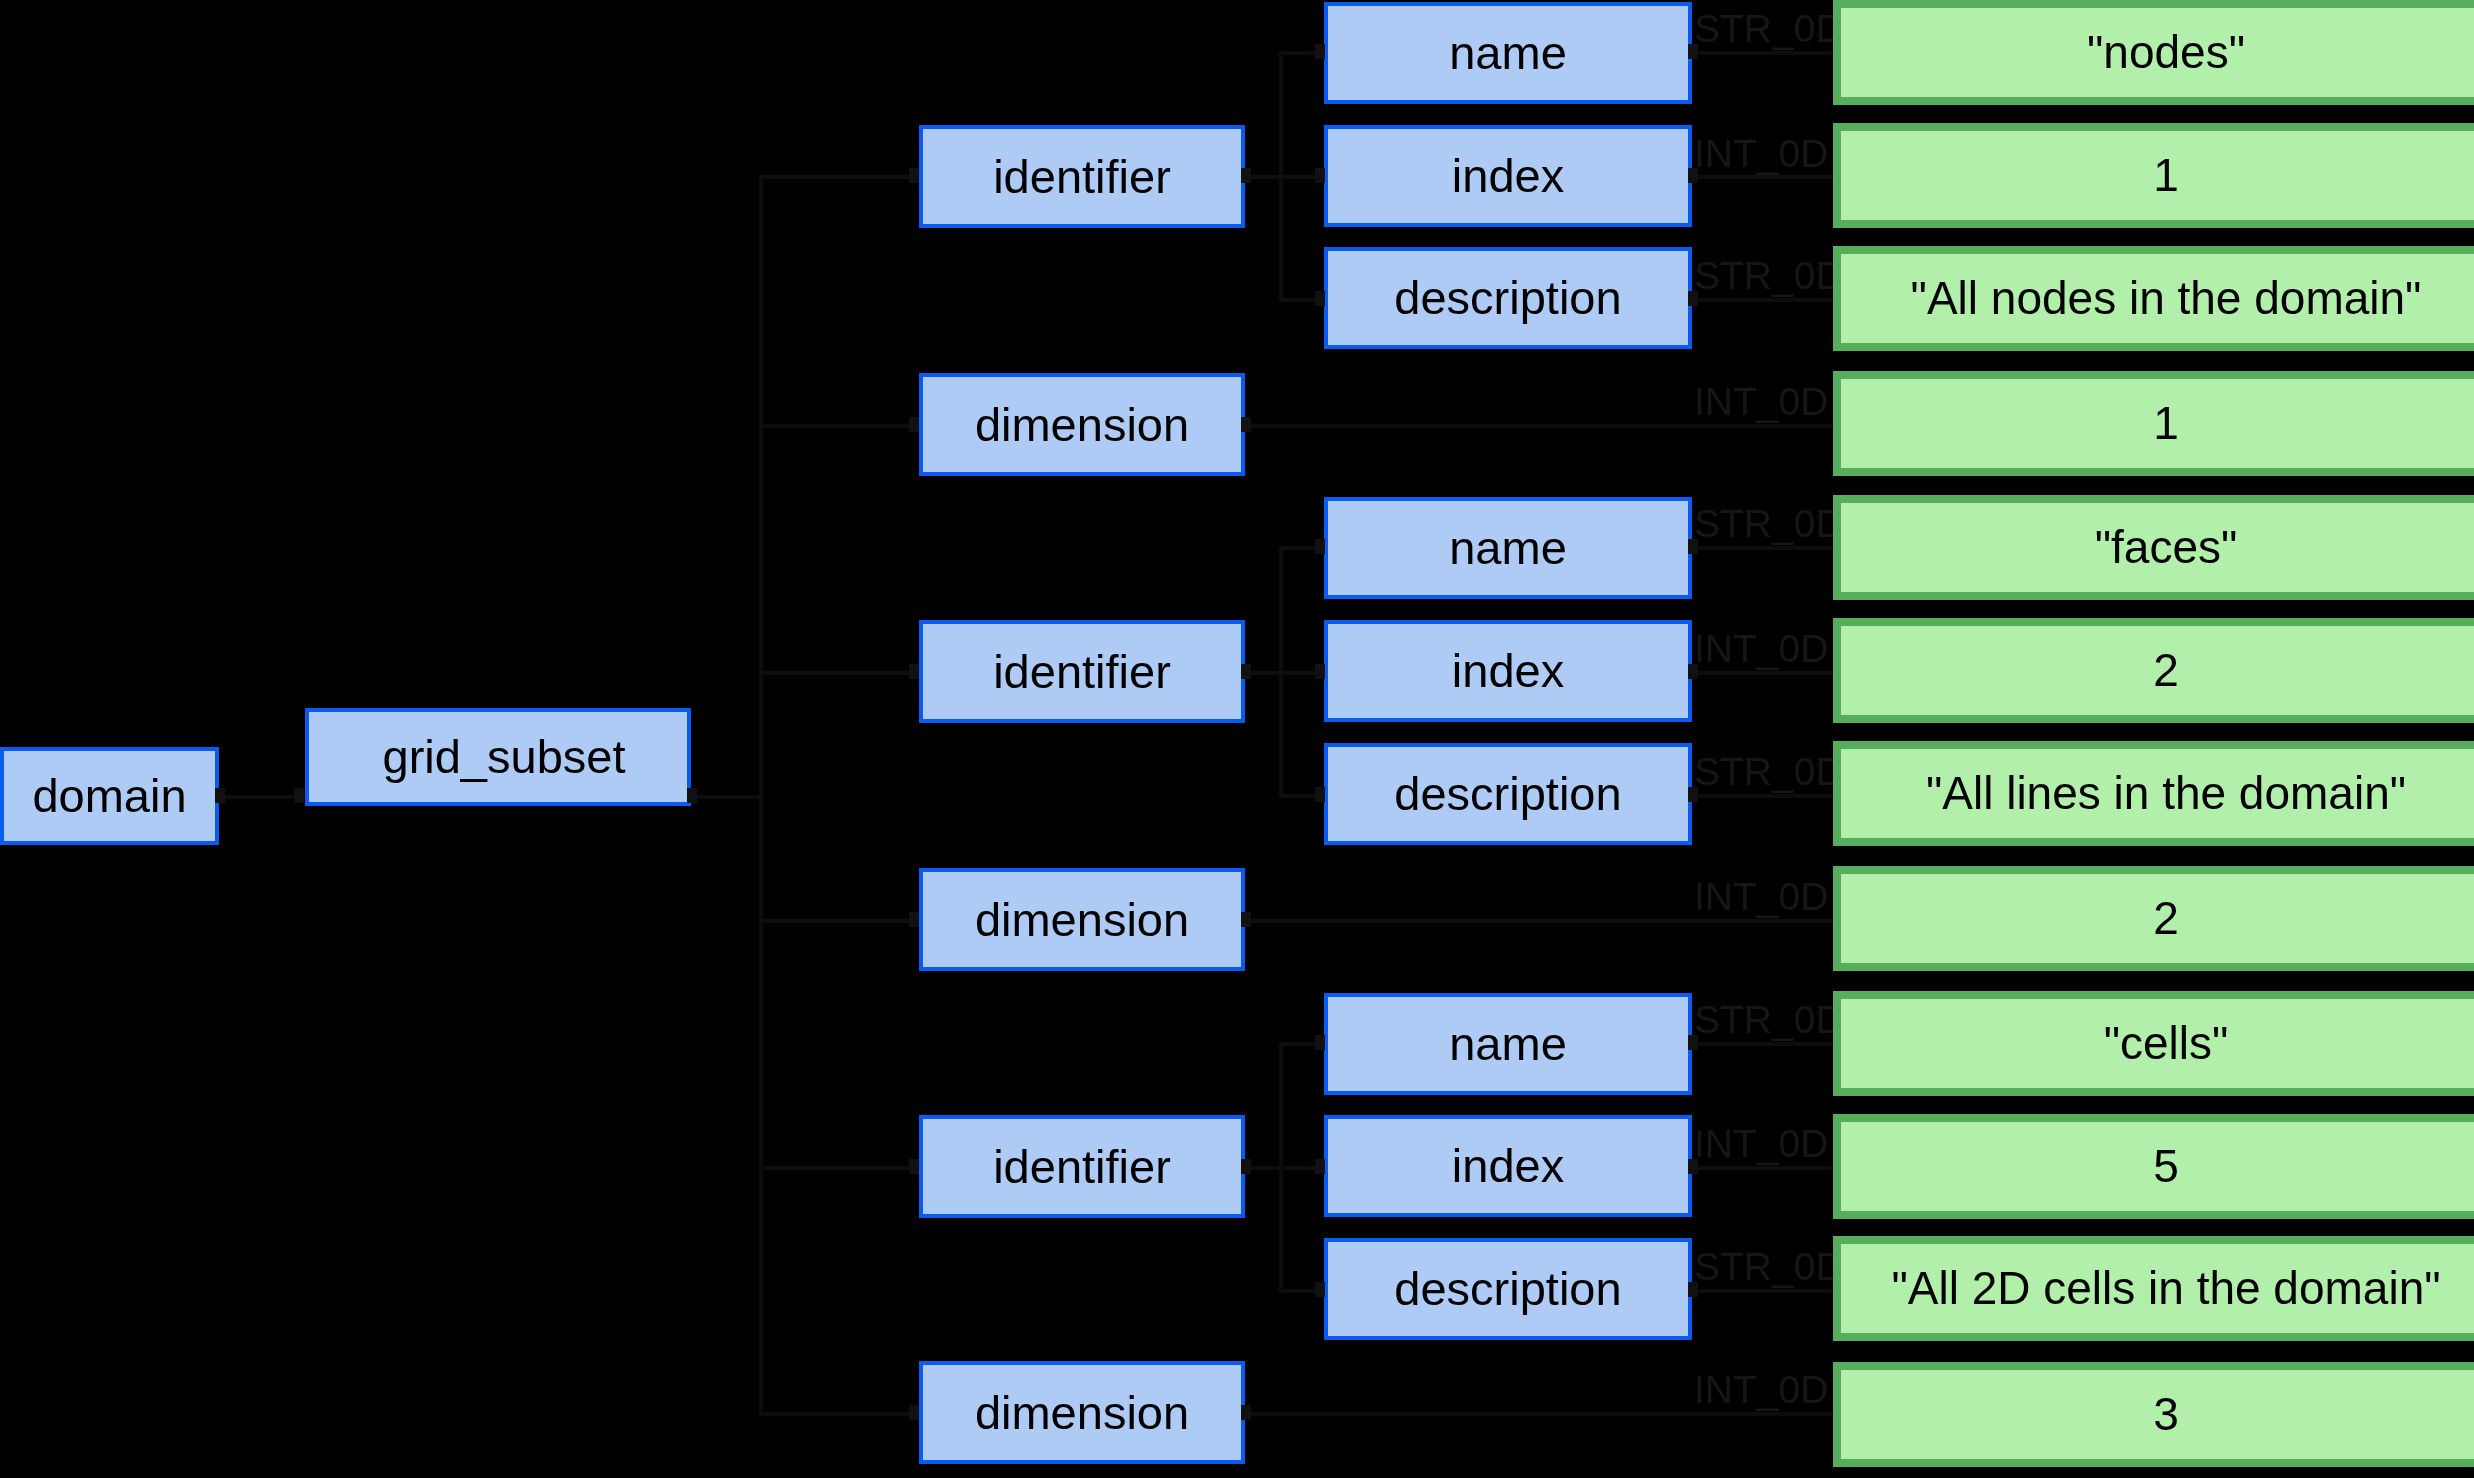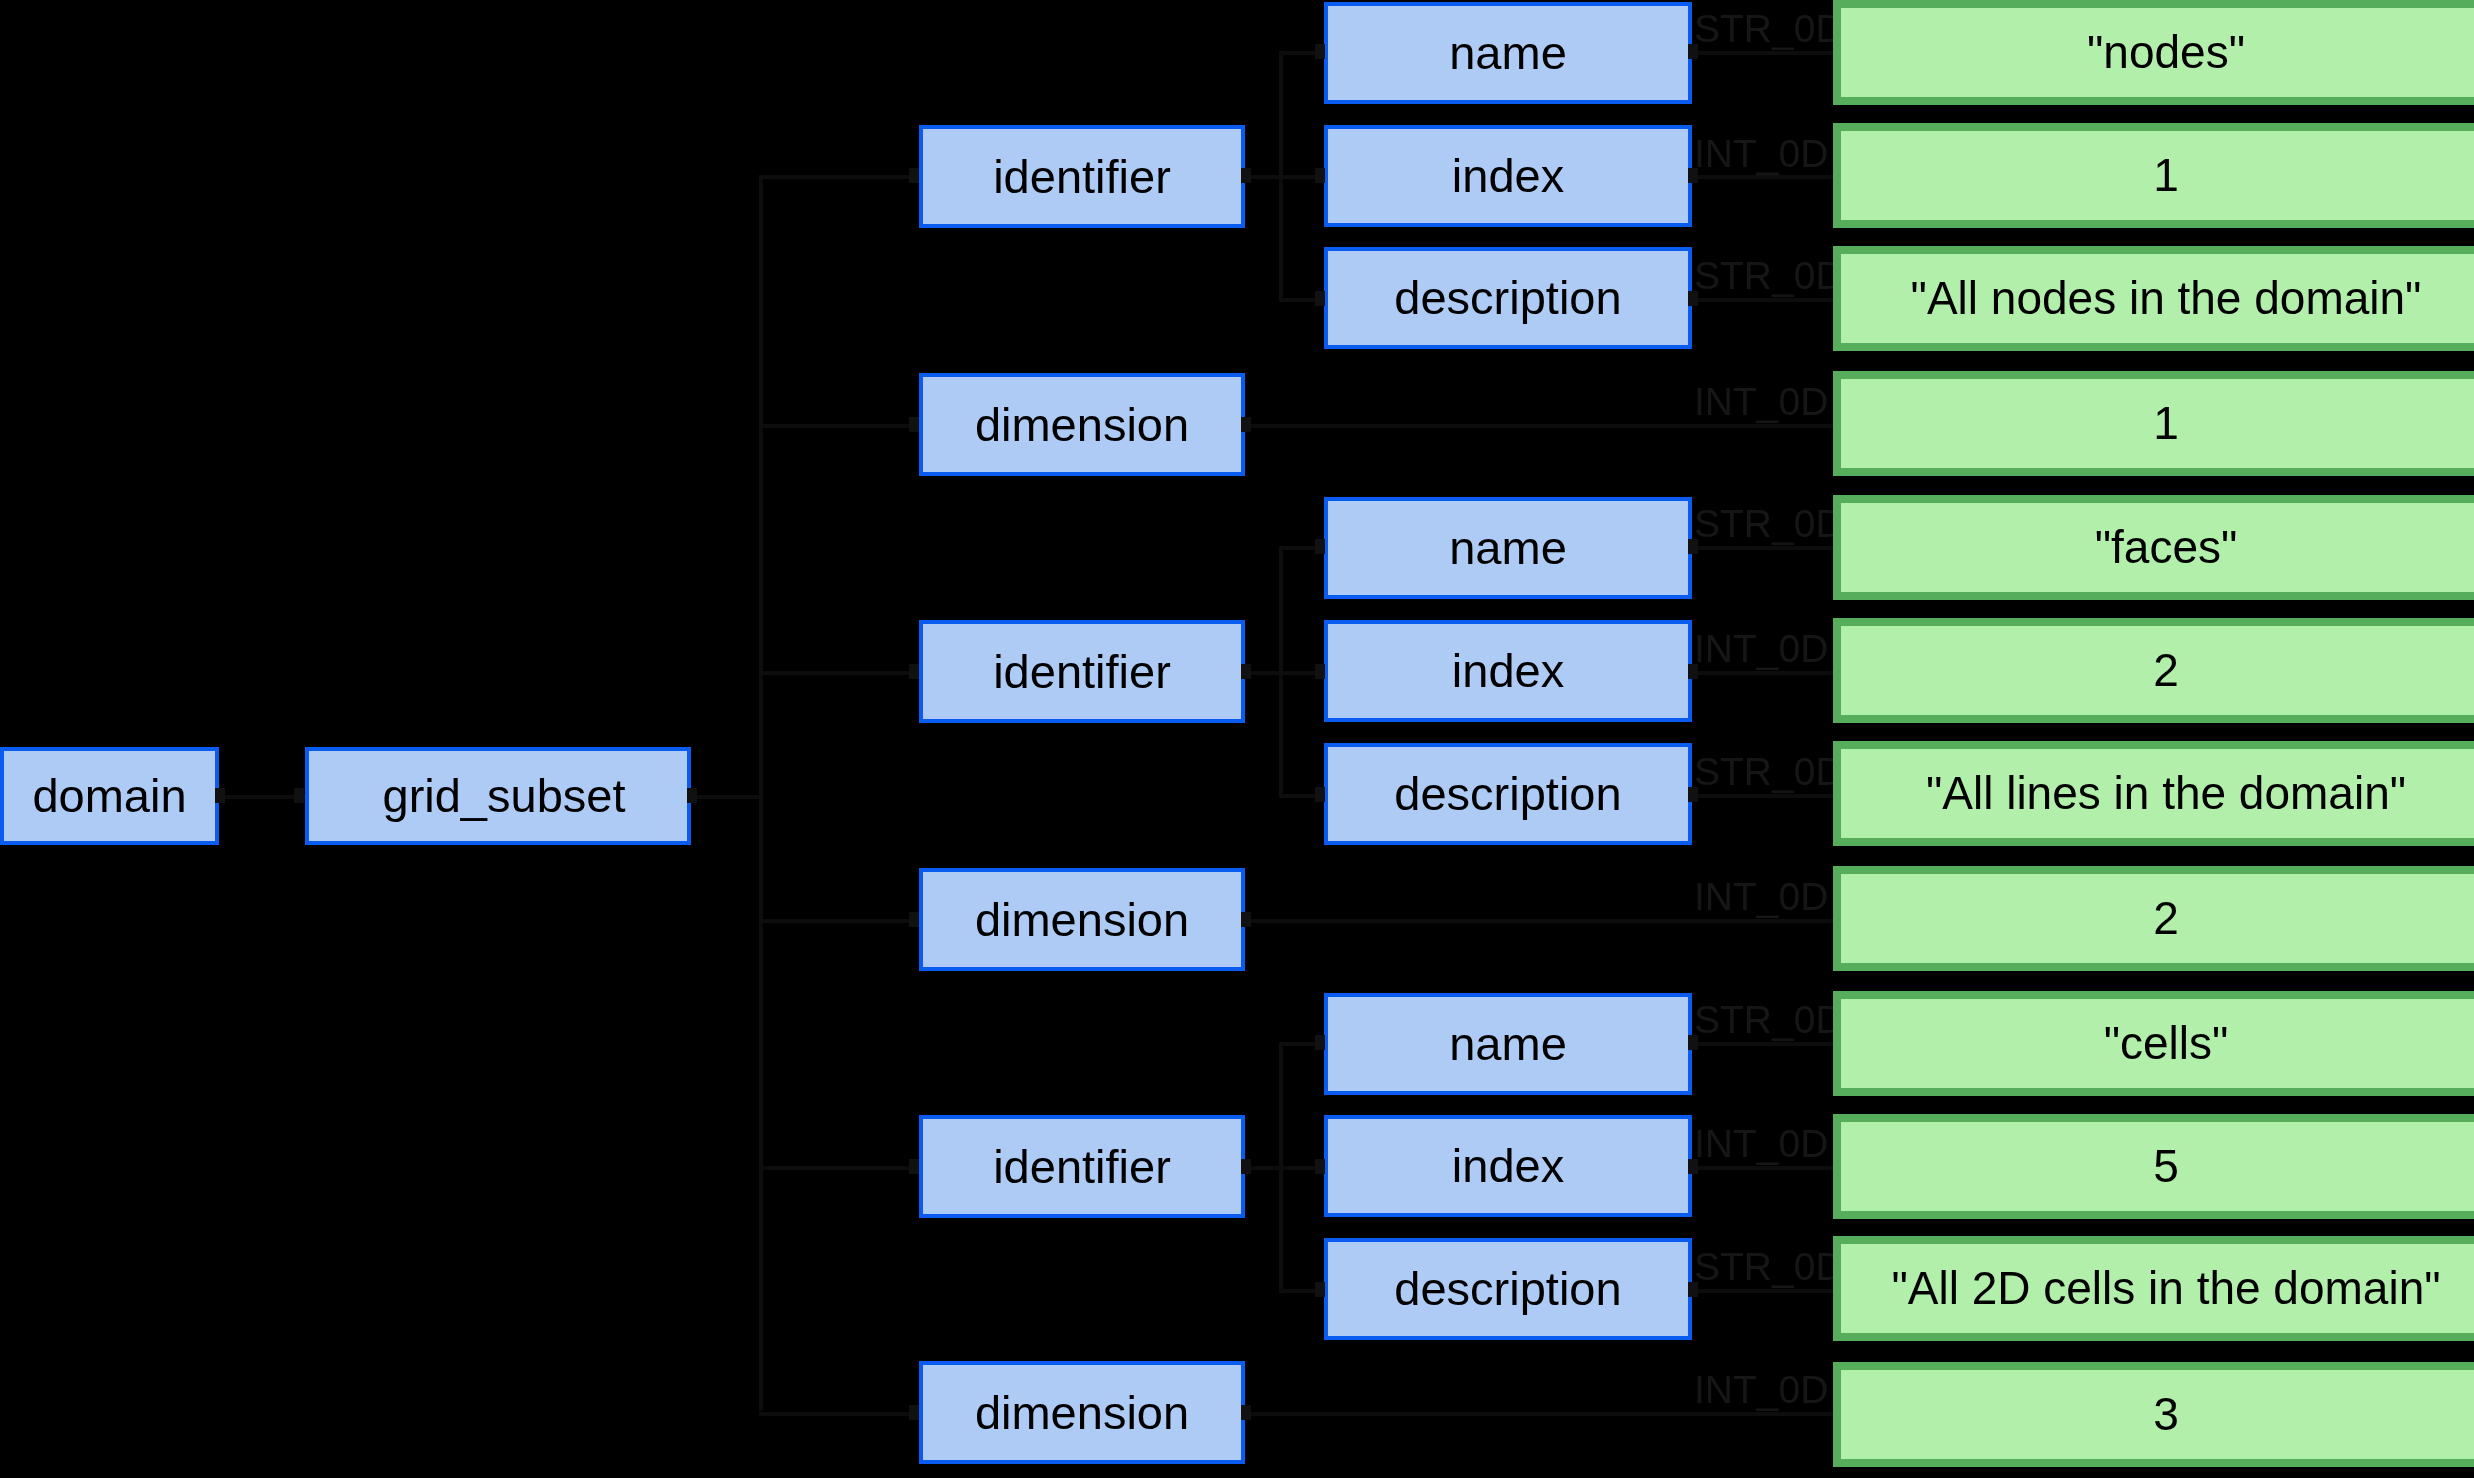--- a/index.html
+++ b/index.html
@@ -125,21 +125,21 @@
   <div class="edge-label" style="left:1694px; top:627px;">INT_0D</div>
   <div class="edge-label" style="left:1694px; top:750px;">STR_0D</div>
   <div class="edge-label" style="left:1694px; top:875px;">INT_0D</div>
   <div class="edge-label" style="left:1694px; top:998px;">STR_0D</div>
   <div class="edge-label" style="left:1694px; top:1122px;">INT_0D</div>
   <div class="edge-label" style="left:1694px; top:1245px;">STR_0D</div>
   <div class="edge-label" style="left:1694px; top:1368px;">INT_0D</div>
 
   <div class="node blue" style="left:0px; top:747px; width:219px; height:98px;">domain</div>
 
-  <div class="node blue" style="left:305px; top:747px; width:386px; height:98px;padding-left:12px;">grid_subset</div>
+  <div class="node blue" style="left:305px; top:708px; width:386px; height:98px;padding-left:12px;">grid_subset</div>
 
   <div class="node blue" style="left:919px; top:125px;  width:326px; height:103px;">identifier</div>
   <div class="node blue" style="left:919px; top:373px;  width:326px; height:103px;">dimension</div>
   <div class="node blue" style="left:919px; top:620px;  width:326px; height:103px;">identifier</div>
   <div class="node blue" style="left:919px; top:868px;  width:326px; height:103px;">dimension</div>
   <div class="node blue" style="left:919px; top:1115px; width:326px; height:103px;">identifier</div>
   <div class="node blue" style="left:919px; top:1361px; width:326px; height:103px;">dimension</div>
 
   <div class="node blue" style="left:1324px; top:1.8px;    width:368px; height:102px;">name</div>
   <div class="node blue" style="left:1324px; top:125px;  width:368px; height:102px;">index</div>

